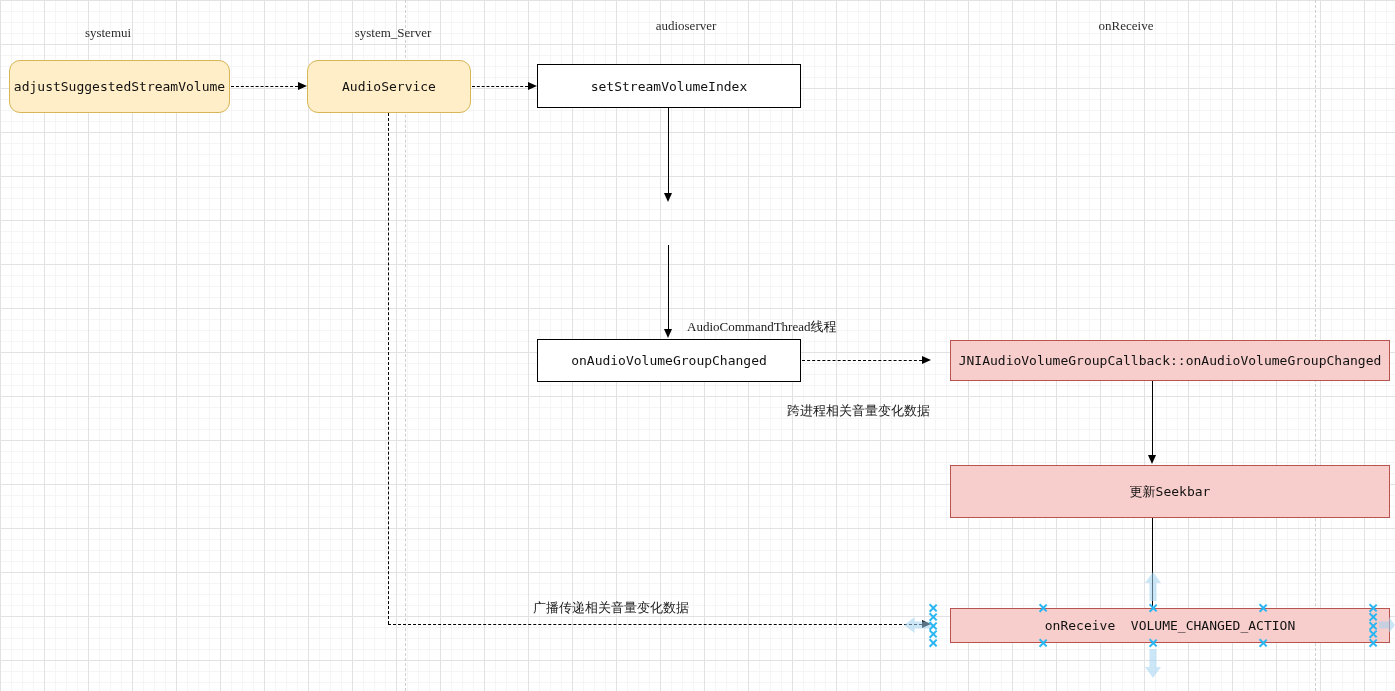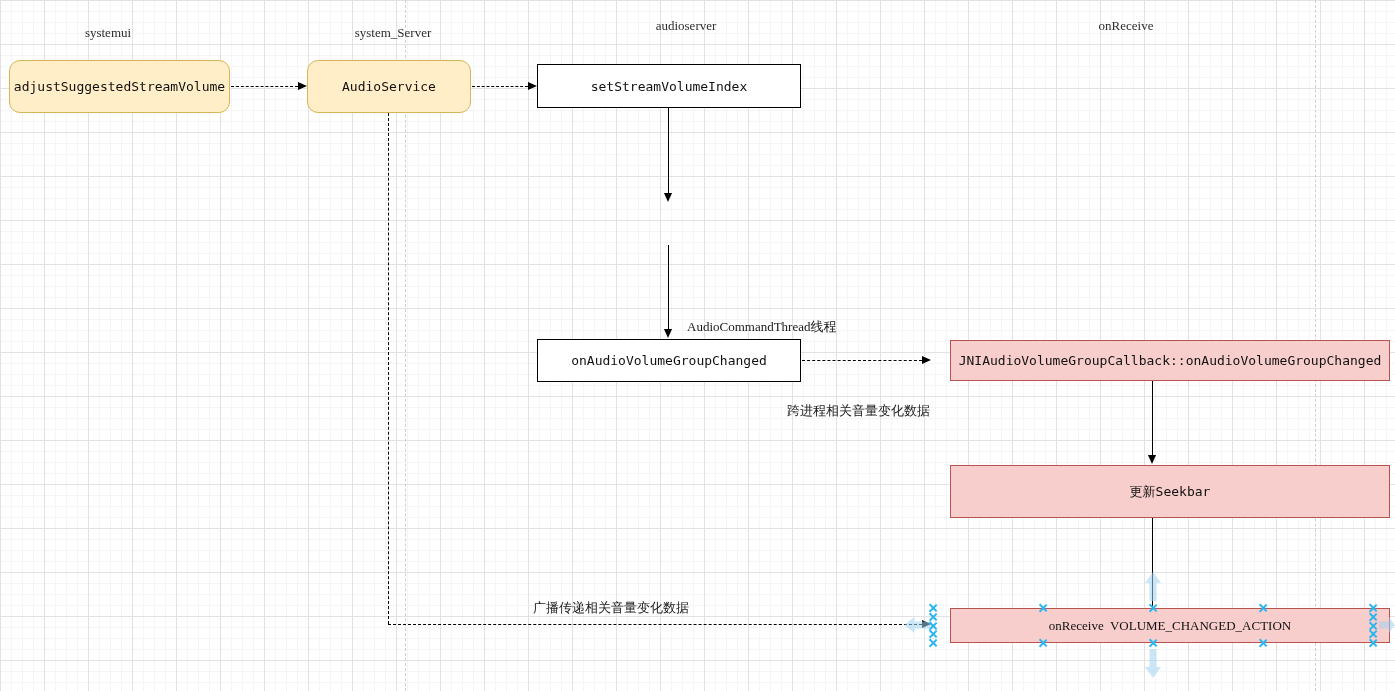--- a/index.html
+++ b/index.html
@@ -122,21 +122,21 @@
 
   <div class="node yellow" style="left:307px;top:60px;width:164px;height:53px;">AudioService</div>
 
 
   <div class="node white" style="left:537px;top:339px;width:264px;height:43px;text-align:center;">onAudioVolumeGroupChanged</div>
 
   <div class="node pink" style="left:933px;top:340px;width:440px;height:41px;">JNIAudioVolumeGroupCallback::onAudioVolumeGroupChanged</div>
 
   <div class="node pink" style="left:933px;top:465px;width:440px;height:53px;">更新Seekbar</div>
 
-  <div class="node pink" style="left:933px;top:608px;width:440px;height:35px;font-family:Liberation Serif, serif;">onReceive  VOLUME_CHANGED_ACTION</div>
+  <div class="node pink" style="left:933px;top:608px;width:440px;height:35px;">onReceive  VOLUME_CHANGED_ACTION</div>
 
   <span class="xh" style="left:933px;top:608px;"></span>
   <span class="xh" style="left:1043px;top:608px;"></span>
   <span class="xh" style="left:1153px;top:608px;"></span>
   <span class="xh" style="left:1263px;top:608px;"></span>
   <span class="xh" style="left:1373px;top:608px;"></span>
   <span class="xh" style="left:933px;top:617px;"></span>
   <span class="xh" style="left:933px;top:626px;"></span>
   <span class="xh" style="left:933px;top:634px;"></span>
   <span class="xh" style="left:1373px;top:617px;"></span>

